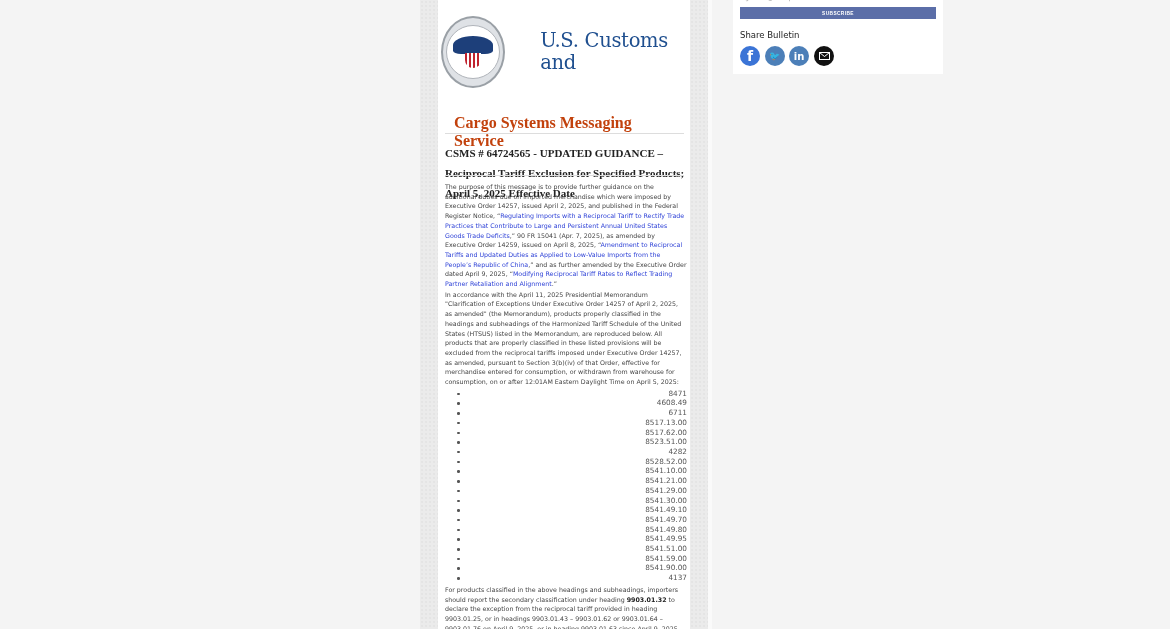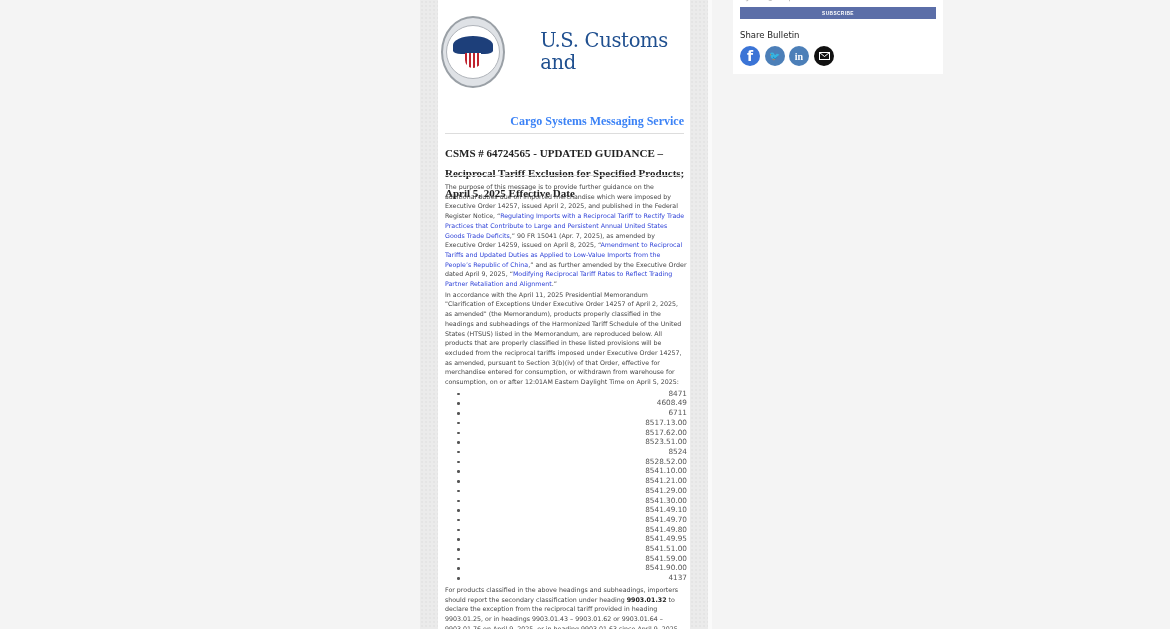--- a/index.html
+++ b/index.html
@@ -10,38 +10,38 @@
   .gutter.right{left:690px;width:18px;}
   .divider{position:absolute;left:708px;top:0;width:4px;height:629px;background:#fafafa;}
   .doc{position:absolute;left:438px;top:0;width:252px;height:629px;background:#fff;overflow:hidden;}
   .logo{position:absolute;left:3px;top:16px;display:flex;align-items:center;gap:25px;}
   .seal{width:72px;height:72px;border-radius:50%;background:#dfe2e6;border:2px solid #9aa0a6;box-sizing:border-box;position:relative;display:flex;align-items:center;justify-content:center;}
   .seal-inner{width:52px;height:52px;border-radius:50%;background:#fff;border:1px solid #b0b4ba;position:relative;overflow:hidden;}
   .seal-eagle{position:absolute;left:6px;top:10px;width:40px;height:18px;background:#1d3f7a;border-radius:50% 50% 20% 20%;}
   .seal-shield{position:absolute;left:18px;top:22px;width:16px;height:20px;border-radius:0 0 8px 8px;
     background:repeating-linear-gradient(90deg,#c0232f 0 2px,#fff 2px 4px);border-top:5px solid #1d3f7a;box-sizing:border-box;}
   .logo-text{margin-left:10px;font-family:"DejaVu Serif","Liberation Serif",serif;color:#1f4f8f;font-size:19.5px;line-height:22px;letter-spacing:-0.3px;}
-  .service{position:absolute;right:6px;top:114px;font-family:"Liberation Serif","DejaVu Serif",serif;font-weight:bold;font-size:12px;color:#3b82f6;margin-left:16px;}
+  .service{position:absolute;right:6px;top:114px;font-family:"Liberation Serif","DejaVu Serif",serif;font-weight:bold;font-size:16px;color:#c2410c;margin-left:16px;}
   .hr{position:absolute;left:7px;width:239px;height:1px;background:#ddd;}
   .title{position:absolute;left:7px;top:143px;width:240px;font-family:Liberation Serif, serif;font-weight:bold;font-size:11px;line-height:20px;color:#222;}
   .body{position:absolute;left:7px;top:182px;width:242px;font-family:"DejaVu Sans",sans-serif;font-size:6.3px;line-height:9.7px;color:#444;}
   .body p{margin:0 0 1px 0;}
   .body a{color:#2b3fd6;text-decoration:none;}
   .body ul{margin:2px 0 2px 0;padding-left:20px;}
   .body li{font-size:7.3px;line-height:9.7px;color:#555;list-style:none;position:relative;text-align:right;}
   .body li::before{content:"";position:absolute;left:-8px;top:4px;width:2.5px;height:2.5px;border-radius:50%;background:#555;}
   .body b{color:#222;}
   .sidebar{position:absolute;left:733px;top:0;width:210px;height:74px;background:#fff;}
   .hint{position:absolute;left:7px;top:-5px;font-size:5.5px;color:#888;}
   .subscribe{position:absolute;left:7px;top:7px;width:196px;height:12px;background:#5b6ea8;color:#fff;font-size:4.8px;font-weight:bold;letter-spacing:0.4px;display:flex;align-items:center;justify-content:center;border:none;}
   .share-title{position:absolute;left:7px;top:30px;font-size:8.5px;font-weight:normal;color:#222;}
   .social{position:absolute;top:46px;width:20px;height:20px;border-radius:50%;display:flex;align-items:center;justify-content:center;color:#fff;font-weight:bold;}
   .social.fb{left:7px;background:#3b74d6;font-size:14px;}
   .social.tw{left:32px;background:#4c7fb8;font-size:9px;}
-  .social.li{left:56px;background:#4c7fb8;font-size:10px;font-family:Liberation Serif, serif;}
+  .social.li{left:56px;background:#4c7fb8;font-size:10px;}
   .social.em{left:81px;background:#111;}
 </style>
 </head>
 <body>
 
 <div class="gutter left"></div>
 <div class="gutter right"></div>
 <div class="divider"></div>
 
 <div class="doc">
@@ -65,21 +65,21 @@
   <div class="body">
     <p><span>The purpose of this message is to provide further guidance on the additional duties due on imported merchandise which were imposed by Executive Order 14257, issued April 2, 2025, and published in the Federal Register Notice, “</span><a href="#">Regulating Imports with a Reciprocal Tariff to Rectify Trade Practices that Contribute to Large and Persistent Annual United States Goods Trade Deficits</a><span>,” 90 FR 15041 (Apr. 7, 2025), as amended by Executive Order 14259, issued on April 8, 2025, “</span><a href="#">Amendment to Reciprocal Tariffs and Updated Duties as Applied to Low-Value Imports from the People’s Republic of China</a><span>,” and as further amended by the Executive Order dated April 9, 2025, “</span><a href="#">Modifying Reciprocal Tariff Rates to Reflect Trading Partner Retaliation and Alignment</a><span>.”</span></p>
     <p>In accordance with the April 11, 2025 Presidential Memorandum "Clarification of Exceptions Under Executive Order 14257 of April 2, 2025, as amended" (the Memorandum), products properly classified in the headings and subheadings of the Harmonized Tariff Schedule of the United States (HTSUS) listed in the Memorandum, are reproduced below. All products that are properly classified in these listed provisions will be excluded from the reciprocal tariffs imposed under Executive Order 14257, as amended, pursuant to Section 3(b)(iv) of that Order, effective for merchandise entered for consumption, or withdrawn from warehouse for consumption, on or after 12:01AM Eastern Daylight Time on April 5, 2025:</p>
     <ul>
       <li>8471</li>
       <li>4608.49</li>
       <li>6711</li>
       <li>8517.13.00</li>
       <li>8517.62.00</li>
       <li>8523.51.00</li>
-      <li>8524</li>
+      <li>4282</li>
       <li>8528.52.00</li>
       <li>8541.10.00</li>
       <li>8541.21.00</li>
       <li>8541.29.00</li>
       <li>8541.30.00</li>
       <li>8541.49.10</li>
       <li>8541.49.70</li>
       <li>8541.49.80</li>
       <li>8541.49.95</li>
       <li>8541.51.00</li>

